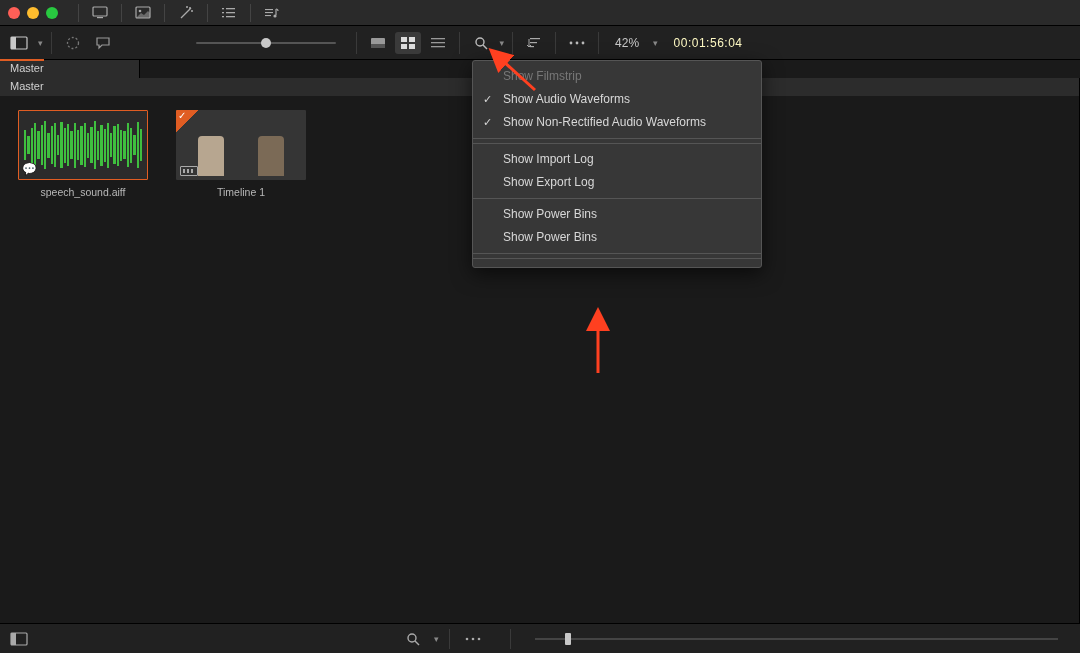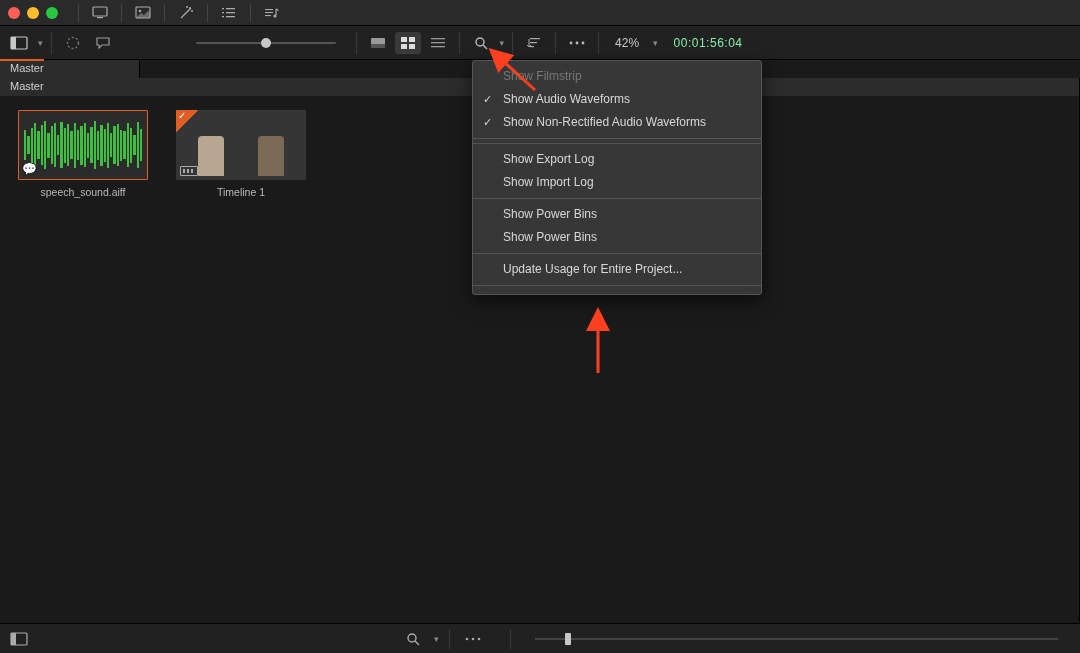--- a/index.html
+++ b/index.html
@@ -17,21 +17,21 @@
   .titlebar .sep { width:1px; height:18px; background:#444; margin:0 4px; }
 
   
   .optionbar { height:34px; background:#212121; border-bottom:1px solid #000; display:flex; align-items:center; padding:0 6px; gap:4px; position:relative;}
   .optionbar .divider { width:1px; height:22px; background:#3a3a3a; margin:0 4px; }
   .ob-icon { width:26px; height:22px; display:flex; align-items:center; justify-content:center; color:#aaa; border-radius:3px; }
   .slider-wrap { width:140px; position:relative; height:16px; display:flex; align-items:center; margin:0 12px;}
   .slider-track { width:100%; height:2px; background:#555; border-radius:1px; }
   .slider-thumb { position:absolute; left:50%; transform:translateX(-50%); width:10px; height:10px; background:#c8c8c8; border-radius:50%; }
   .zoomtxt { color:#c8c8c8; min-width:40px; text-align:center; }
-  .tc { color:#86efac; letter-spacing:0.5px; }
+  .tc { color:#fef9c3; letter-spacing:0.5px; }
   .chev { color:#888; font-size:9px; margin-left:2px; }
 
   
   .main { display:flex; height:calc(100% - 26px - 34px - 30px);flex-direction:column; }
   .sidebar { width:140px; background:#1f1f1f; border-right:1px solid #000; }
   .sidebar .sb-header { height:18px; background:#2c2c2c; color:#d0d0d0; font-size:11px; padding:2px 10px; }
   .content { flex:1; background:#1a1a1a; display:flex; flex-direction:column; border-right:1px solid #000;}
   .content .ct-header { height:18px; background:#2c2c2c; color:#d0d0d0; font-size:11px; padding:2px 10px; }
   .clips { padding:14px 18px; display:flex; flex-wrap:wrap; gap:22px 28px; align-content:flex-start;}
   .clip { width:130px; }
@@ -368,27 +368,26 @@
     <div class="scrub-thumb"></div>
   </div>
 </div>
 
 <div class="menu" id="menu">
     <div class="menu-item disabled"><span>Show Filmstrip</span></div>
     <div class="menu-item"><span class="check">✓</span><span>Show Audio Waveforms</span></div>
     <div class="menu-item"><span class="check">✓</span><span>Show Non-Rectified Audio Waveforms</span></div>
     <div class="menu-sep"></div>
     <div class="menu-sep"></div>
+    <div class="menu-item"><span>Show Import Log</span></div>
     <div class="menu-item"><span>Show Export Log</span></div>
-    <div class="menu-item"><span>Show Import Log</span></div>
     <div class="menu-sep"></div>
     <div class="menu-item"><span>Show Power Bins</span></div>
     <div class="menu-item"><span>Show Power Bins</span></div>
     <div class="menu-sep"></div>
-    <div class="menu-item"><span>Update Usage for Entire Project...</span></div>
     <div class="menu-sep"></div>
   </div>
 
 <svg class="arrow" style="left:485px; top:46px;" width="60" height="48">
   <defs>
       <marker id="ah1" markerWidth="8" markerHeight="8" refX="6" refY="4" orient="auto">
         <path d="M0 0 L8 4 L0 8 Z" fill="#ff4020"></path>
       </marker>
     </defs>
   <line x1="50" y1="44" x2="8" y2="6" stroke="#ff4020" stroke-width="3" marker-end="url(#ah1)"></line>

